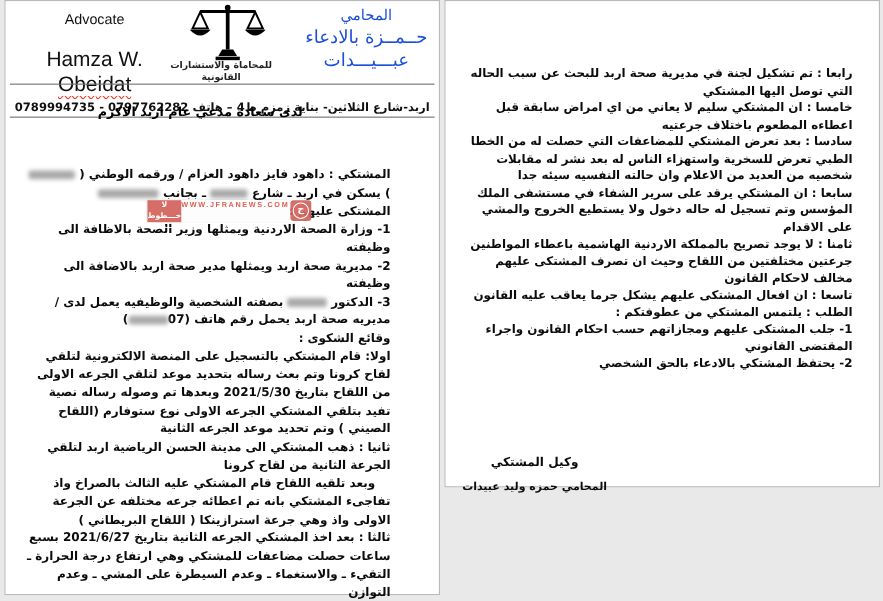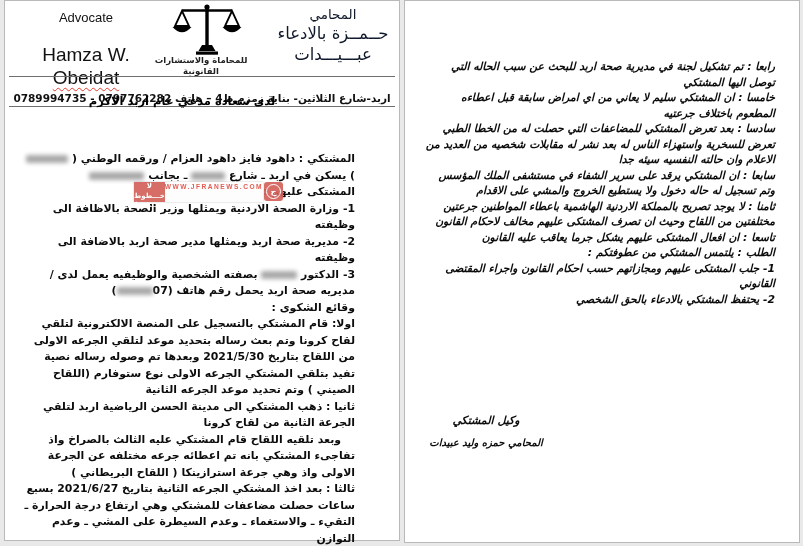--- a/index.html
+++ b/index.html
@@ -6,34 +6,34 @@
   body{
     width:803px;height:546px;position:relative;overflow:hidden;
     background:#e9e9e9;
     font-family:"DejaVu Sans",sans-serif;
   }
   .page{
     position:absolute;top:0;background:#ffffff;
     border:1px solid #b9b9b9;box-sizing:border-box;
   }
   #page1{left:4px;width:396px;height:541px;}
-  #page2{left:404px;width:396px;height:543px;font-style:italic;}
+  #page2{left:404px;width:396px;height:443px;}
 
   
   .lh-en{position:absolute;left:18px;top:8px;width:126px;text-align:center;
          font-family:"Liberation Sans",sans-serif;color:#111;}
   .lh-advocate{font-size:13px;line-height:18px;}
   .lh-name1{font-size:19px;line-height:23px;margin-top:16px;}
   .lh-name2{font-size:19px;line-height:23px;
             text-decoration:underline wavy #e23b2e 1px;text-underline-offset:3px;}
   .lh-logo{position:absolute;left:166px;top:2px;width:72px;height:54px;}
   .lh-tagline{position:absolute;left:134px;top:54px;width:124px;text-align:center;
               direction:rtl;font-size:8.5px;font-weight:bold;color:#222;line-height:11px;}
   .lh-ar{position:absolute;right:10px;top:5px;width:112px;text-align:center;
-         direction:rtl;color:#0f172a;}
+         direction:rtl;color:#1d4ed8;}
   .lh-ar-title{font-size:13.5px;line-height:17px;}
   .lh-ar-name{font-size:16.5px;line-height:21px;}
   .addr-bar{position:absolute;left:4px;right:4px;top:75px;
             border-top:1.5px solid #6f6f6f;border-bottom:1.5px solid #6f6f6f;
             padding:15px 0 2px;direction:rtl;text-align:center;
             font-size:10.5px;font-weight:bold;color:#111;}
 
   
   .doc-title{position:absolute;top:93px;left:0;right:40px;text-align:center;
              direction:rtl;font-size:11.5px;font-weight:bold;color:#000;}

